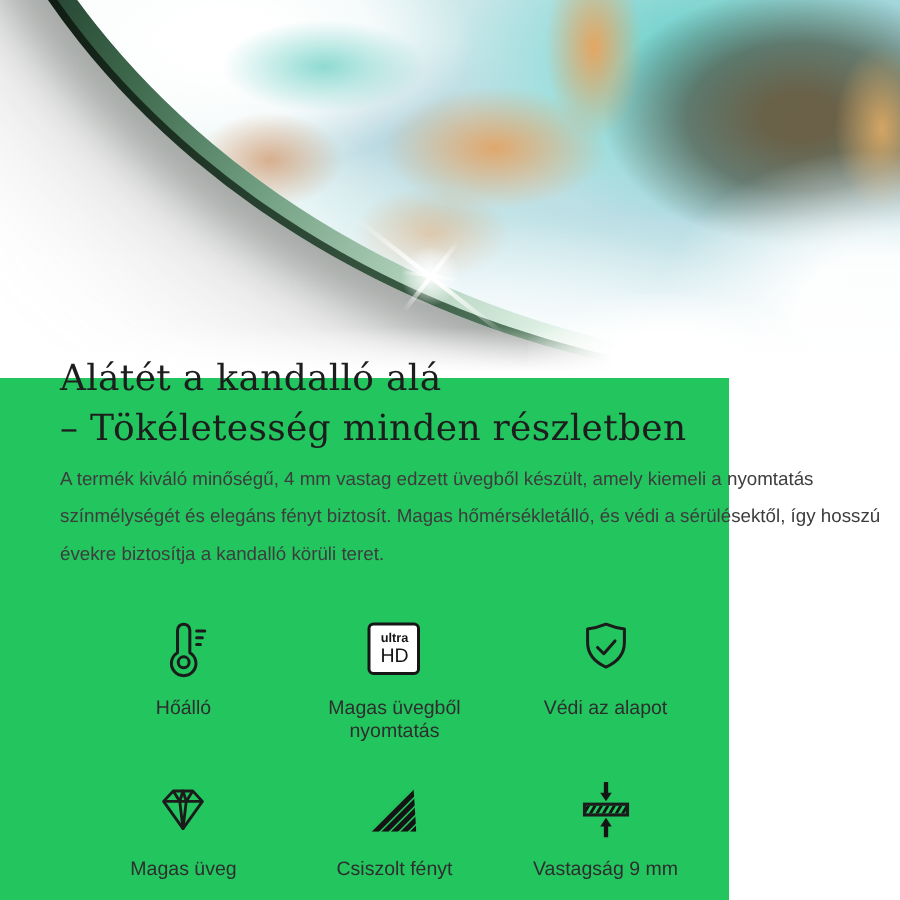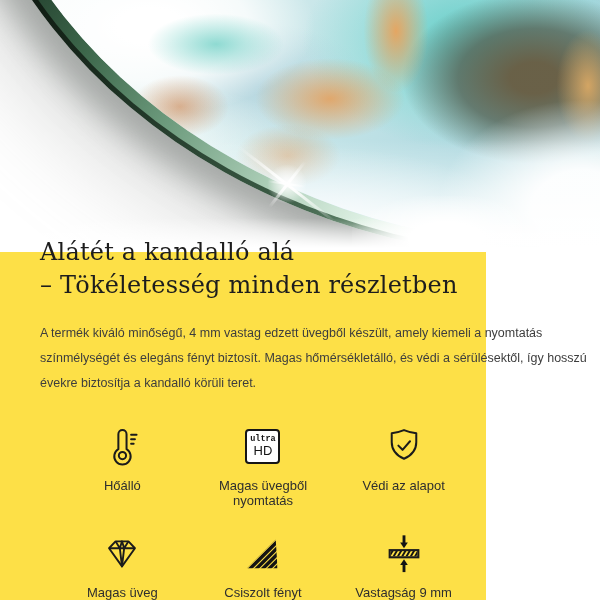--- a/index.html
+++ b/index.html
@@ -1,21 +1,21 @@
 <!DOCTYPE html>
 <html lang="hu"><head>
 <meta charset="utf-8">
 <style>
   html,body{margin:0;padding:0;}
   body{
     width:600px;height:600px;background:#ffffff;overflow:hidden;
     font-family:"Liberation Sans",sans-serif;
     -webkit-font-smoothing:antialiased;
   }
-  .page{position:relative;width:486px;height:600px;background:#fde047;}
+  .page{position:relative;width:486px;height:600px;background:#22c55e;}
 
   
   .hero{position:relative;width:600px;height:252px;overflow:hidden;background:#fff;}
   .disc-rim{
     position:absolute;left:-52px;top:-784px;width:1242px;height:1044px;border-radius:50%;
     background:linear-gradient(126deg,#0c150e 30%,#1c3022 40%,#3a5a44 52%,#7fa98b 62%,#cfe4d6 70%);
     box-shadow:-18px 16px 30px rgba(118,124,120,.55), -46px 38px 90px rgba(148,153,150,.32);
   }
   .disc-edge{
     position:absolute;left:-48px;top:-786px;width:1240px;height:1042px;border-radius:50%;
@@ -59,37 +59,37 @@
   .ray-mid{width:58px;height:2.5px;left:-29px;top:-1.25px;transform:rotate(-52deg);}
   .ray-small{width:38px;height:2px;left:-19px;top:-1px;transform:rotate(8deg);}
 
   
   .content{position:relative;margin-top:-16px;padding:0 0 0 40px;}
   h1{
     margin:0;font-family:"DejaVu Serif","Liberation Serif",serif;font-weight:400;
     font-size:24px;line-height:33px;color:#1d1d1d;letter-spacing:.2px;
   }
   .desc{
-    margin:19px 0 0;width:552px;font-size:12.5px;line-height:25px;color:#3d3d3d;
+    margin:5px 0 0;width:552px;font-size:12.5px;line-height:25px;color:#3d3d3d;
   }
 
   
   .features{
     margin:27px 12px 0;display:grid;grid-template-columns:repeat(3,1fr);row-gap:22px;
   }
   .feature{display:flex;flex-direction:column;align-items:center;}
   .f-icon{height:46px;display:flex;align-items:center;justify-content:center;}
   .f-label{margin-top:9px;font-size:13px;color:#2e2e2e;text-align:center;}
   .icon-stroke{stroke:#1b1b1b;fill:none;stroke-width:2.2;}
   .uhd-box{
     width:31px;height:31px;border:2px solid #161616;border-radius:4px;
     display:flex;flex-direction:column;align-items:center;justify-content:center;
     color:#141414;background:#fff;
   }
-  .uhd-top{font-size:8.5px;line-height:9px;font-weight:700;letter-spacing:0;font-family:Liberation Mono, monospace;}
+  .uhd-top{font-size:8.5px;line-height:9px;font-weight:700;letter-spacing:0;}
   .uhd-bottom{font-size:13px;line-height:13px;font-weight:400;margin-top:0;}
 </style>
 </head>
 <body>
 
 <div class="page">
 
   <div class="hero">
     <div class="disc-rim"></div>
     <div class="disc-edge"></div>

